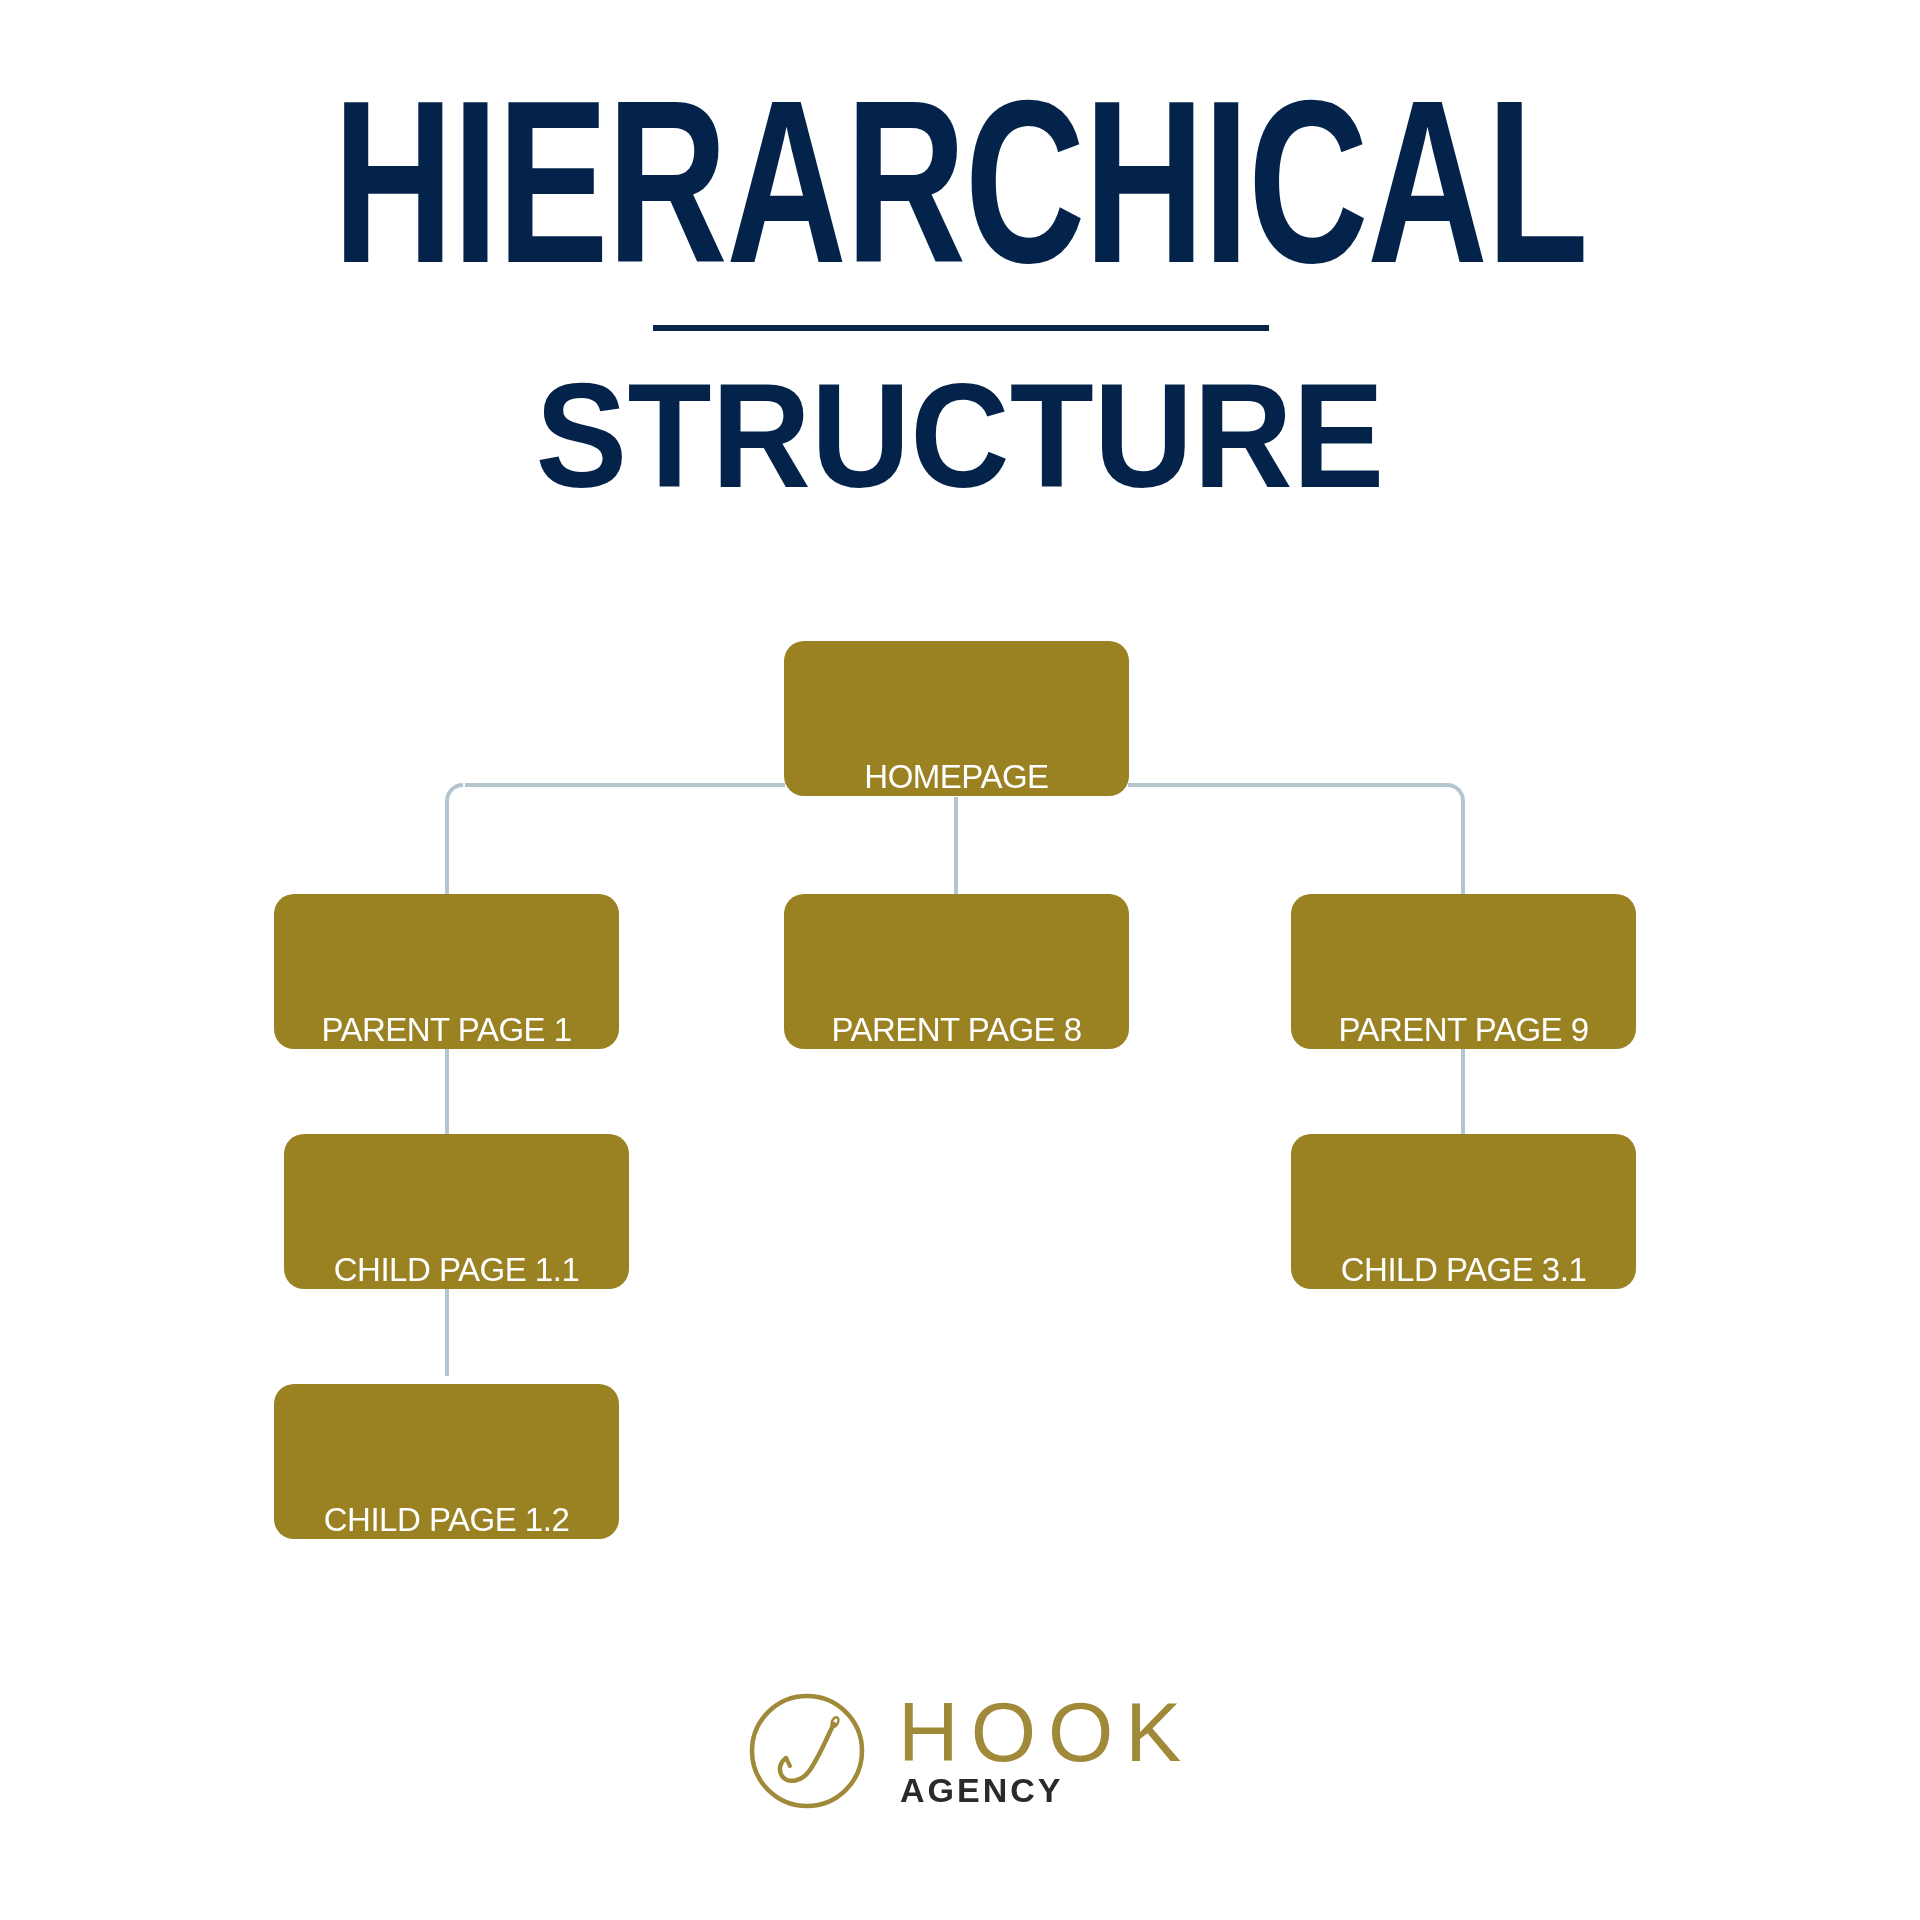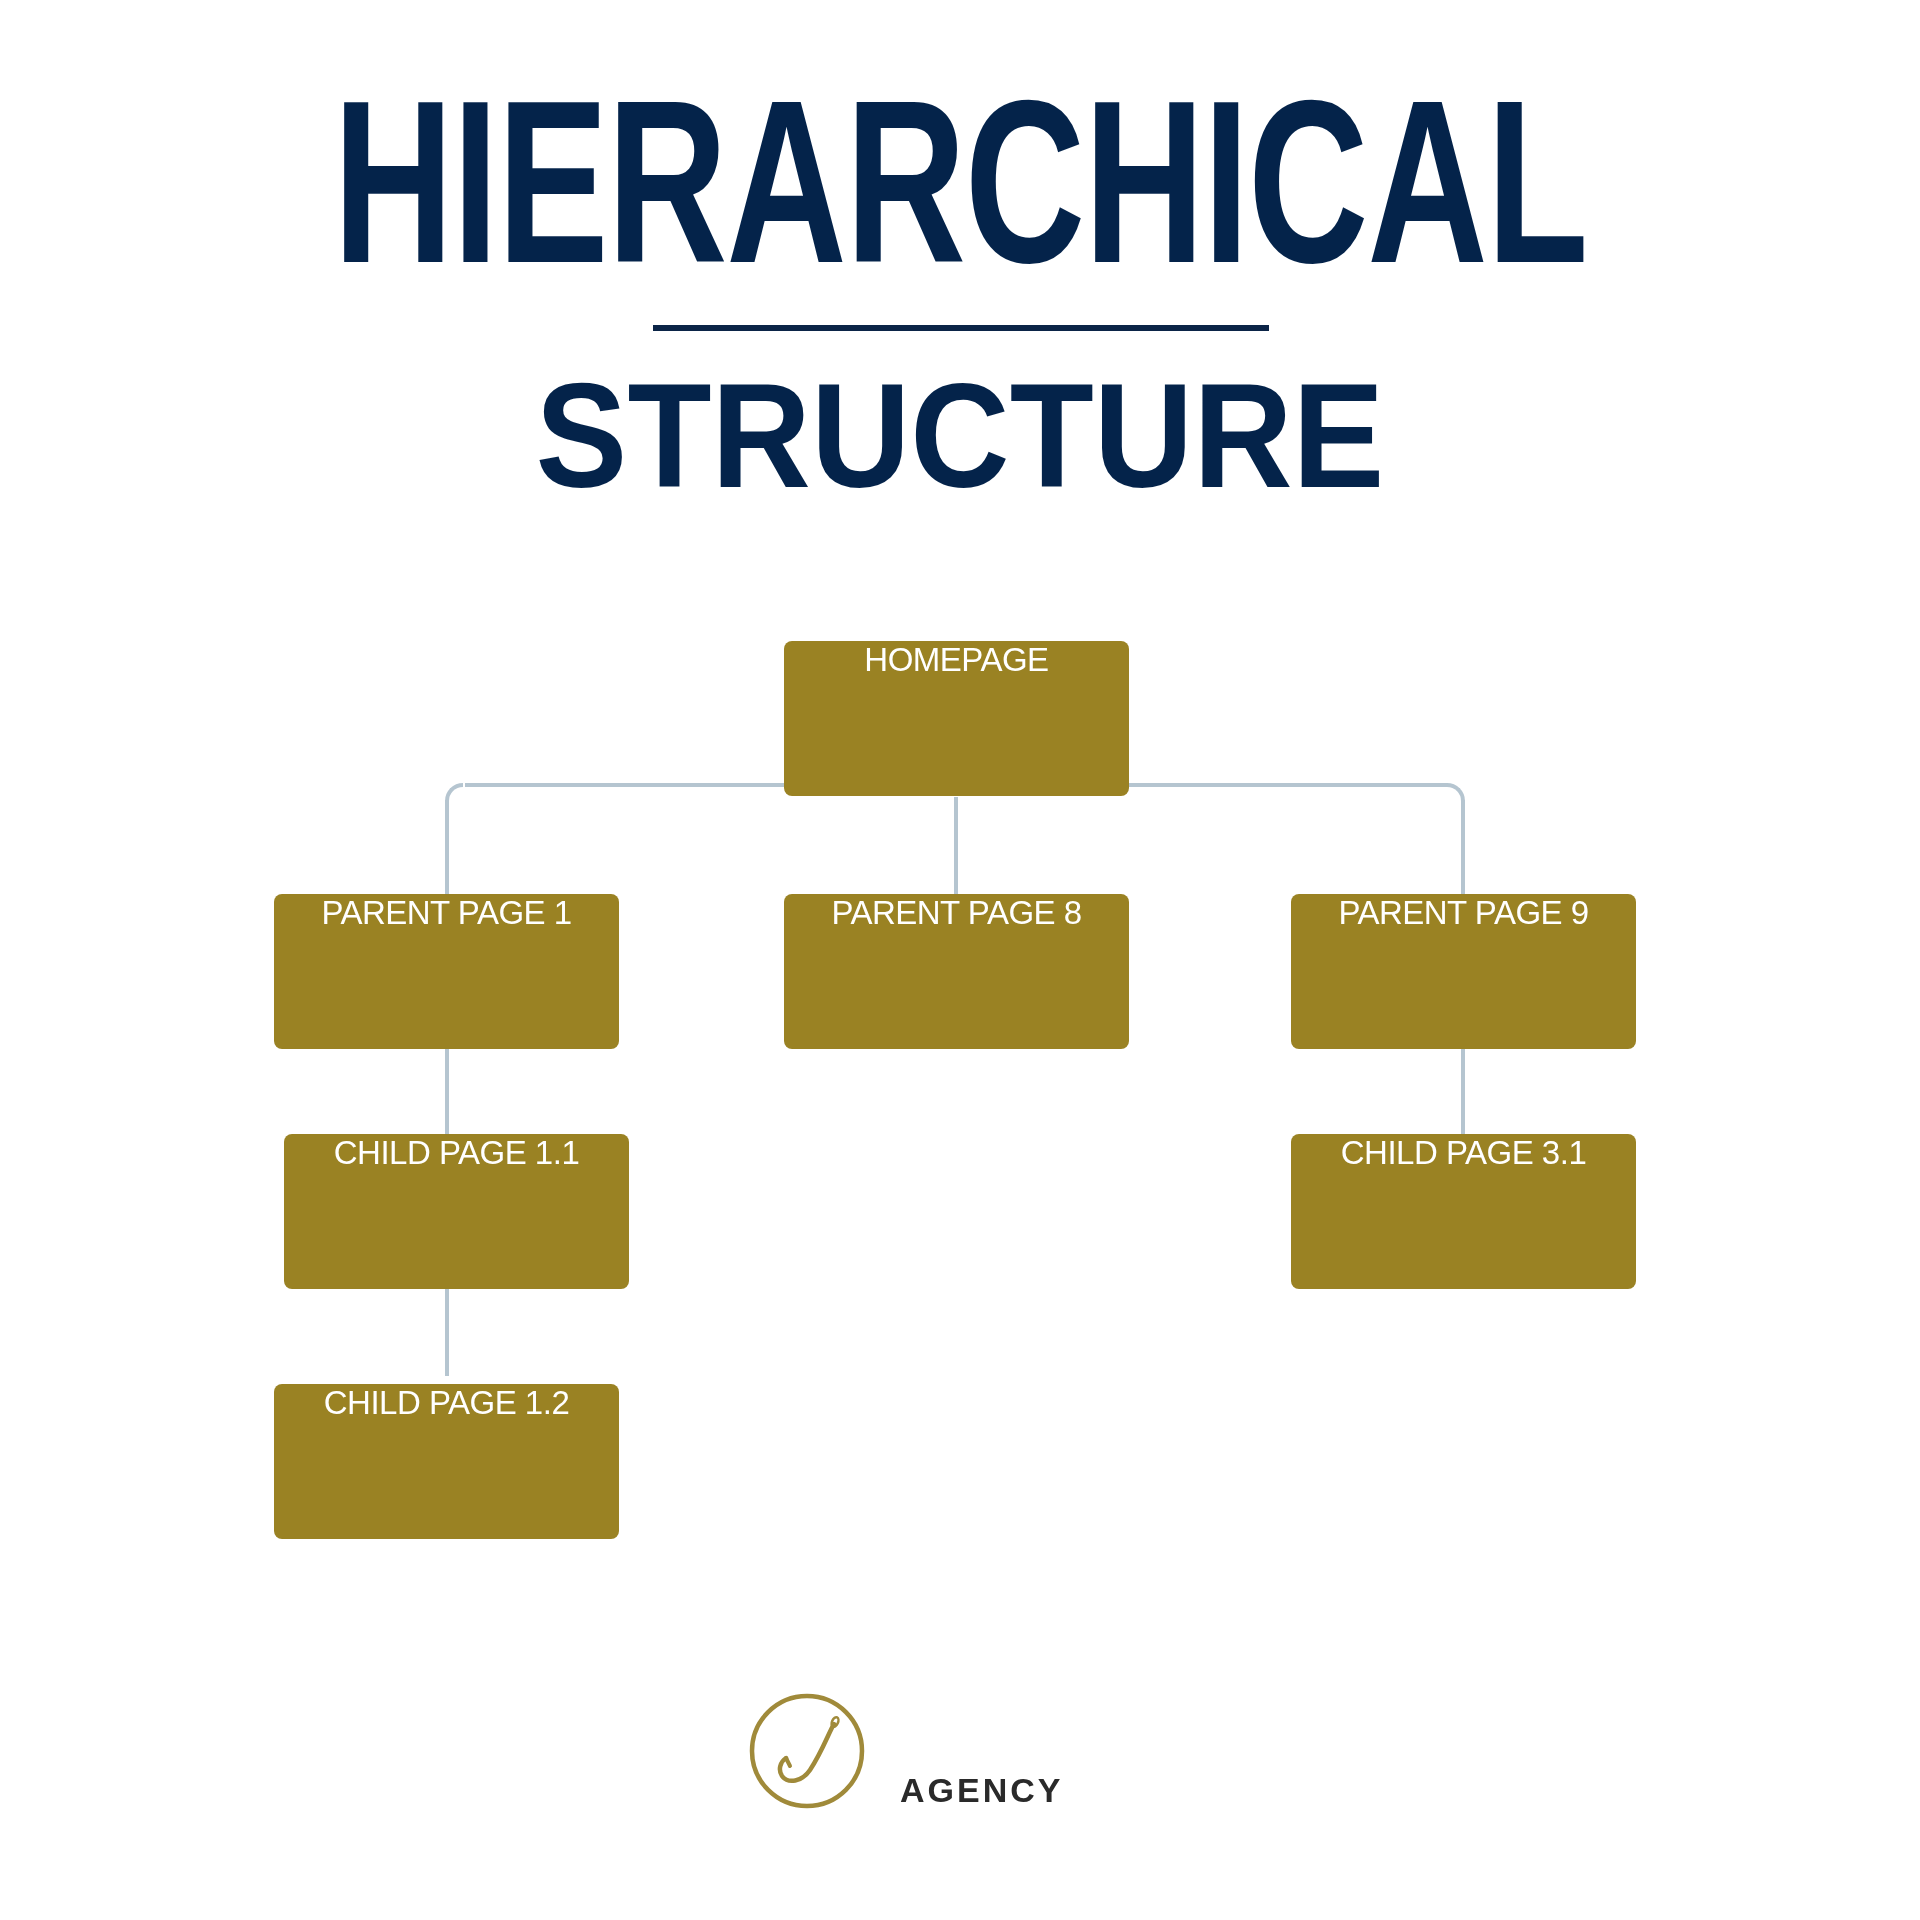--- a/index.html
+++ b/index.html
@@ -14,22 +14,22 @@
   .title-sub {
     position: absolute; left: 0; top: 366px; width: 1920px; text-align: center;
     font-family: "Liberation Sans", sans-serif; font-weight: 700; font-size: 148px; line-height: 140px;
     color: #04234a; transform: scaleX(0.93); transform-origin: 960px 0;
   }
   .line { position: absolute; background: #b5c5d0; }
   .corner { position: absolute; border: 4px solid #b5c5d0; width: 18px; height: 18px; box-sizing: border-box; }
   .corner.left { border-right: none; border-bottom: none; border-top-left-radius: 18px; }
   .corner.right { border-left: none; border-bottom: none; border-top-right-radius: 18px; }
   .node {
-    position: absolute; width: 345px; height: 155px; background: #9a8223; border-radius: 8px;
-    display: flex; align-items: flex-start; justify-content: center;
+    position: absolute; width: 345px; height: 155px; background: #9a8223; border-radius: 20px;
+    display: flex; align-items: flex-end; justify-content: center;
     color: #ffffff; font-family: "Liberation Sans", sans-serif; font-size: 33px; letter-spacing: -0.5px;
   }
   .logo { position: absolute; left: 748px; top: 1690px; width: 440px; height: 120px; }
   .logo-hook-text {
     position: absolute; left: 150px; top: 0px; font-family: "Liberation Sans", sans-serif;
     font-size: 84px; line-height: 84px; color: #a08a3a; letter-spacing: 12px; font-weight: 400;
   }
   .logo-agency-text {
     position: absolute; left: 152px; top: 86px; font-family: "Liberation Sans", sans-serif;
     font-size: 34px; line-height: 28px; color: #2a2a2a; font-weight: 700; letter-spacing: 3px;
@@ -78,14 +78,15 @@
   <span>CHILD PAGE 3.1</span>
 </div>
 
 <div class="logo">
   <svg class="logo-mark" viewBox="0 0 118 118">
     <circle cx="59" cy="59" r="55" fill="none" stroke="#a08a3a" stroke-width="4.5"></circle>
     <path d="M86 32 C82 38, 74 60, 62 78 C54 90, 40 92, 34 84 C30 78, 32 70, 38 66" fill="none" stroke="#a08a3a" stroke-width="4.5" stroke-linecap="round"></path>
     <path d="M38 66 L42 74" fill="none" stroke="#a08a3a" stroke-width="4" stroke-linecap="round"></path>
     <ellipse cx="87" cy="30" rx="3" ry="5" fill="none" stroke="#a08a3a" stroke-width="2.5" transform="rotate(25 87 30)"></ellipse>
   </svg>
+  <div class="logo-hook-text">HOOK</div>
   <div class="logo-agency-text">AGENCY</div>
 </div>
 
 </body></html>

